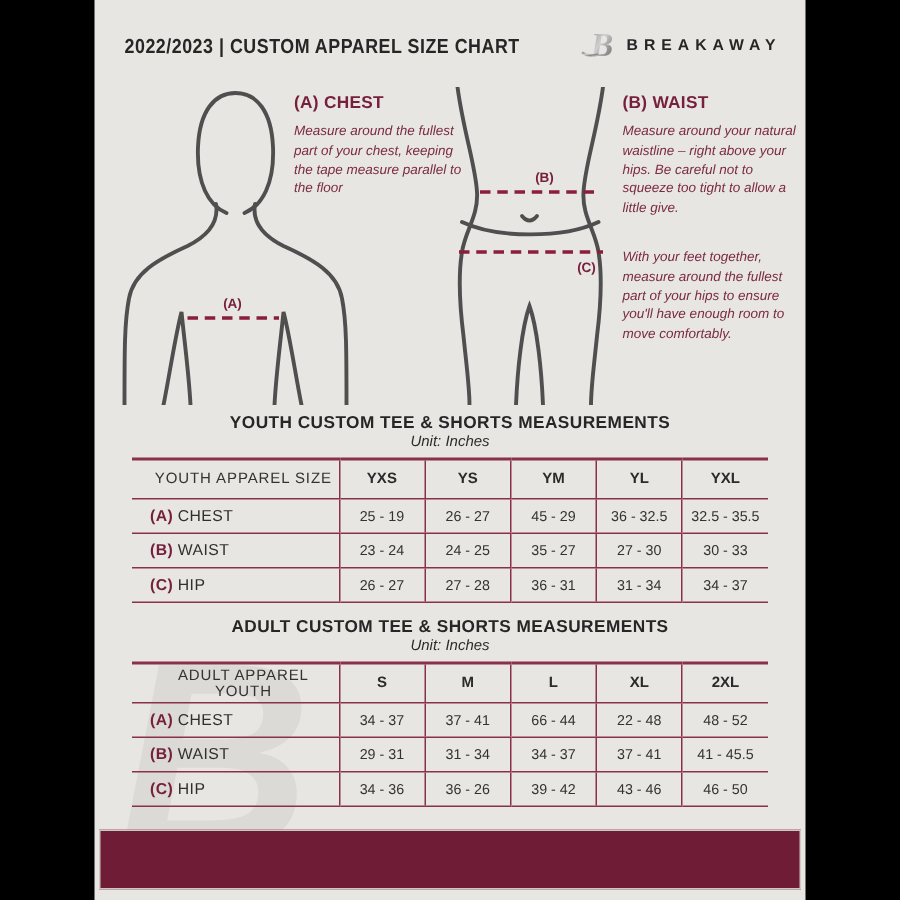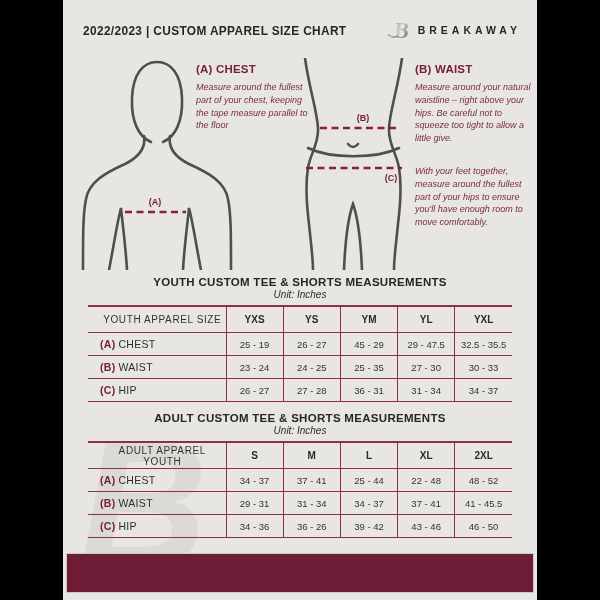--- a/index.html
+++ b/index.html
@@ -141,28 +141,28 @@
             <th>YL</th>
             <th>YXL</th>
           </tr>
         </thead>
         <tbody>
           <tr>
             <td class="label-cell"><span class="pfx">(A)</span><span>CHEST</span></td>
             <td>25 - 19</td>
             <td>26 - 27</td>
             <td>45 - 29</td>
-            <td>29 - 47.5</td>
+            <td>36 - 32.5</td>
             <td>32.5 - 35.5</td>
           </tr>
           <tr>
             <td class="label-cell"><span class="pfx">(B)</span><span>WAIST</span></td>
             <td>23 - 24</td>
             <td>24 - 25</td>
-            <td>25 - 35</td>
+            <td>35 - 27</td>
             <td>27 - 30</td>
             <td>30 - 33</td>
           </tr>
           <tr>
             <td class="label-cell"><span class="pfx">(C)</span><span>HIP</span></td>
             <td>26 - 27</td>
             <td>27 - 28</td>
             <td>36 - 31</td>
             <td>31 - 34</td>
             <td>34 - 37</td>
@@ -191,21 +191,21 @@
             <th>L</th>
             <th>XL</th>
             <th>2XL</th>
           </tr>
         </thead>
         <tbody>
           <tr>
             <td class="label-cell"><span class="pfx">(A)</span><span>CHEST</span></td>
             <td>34 - 37</td>
             <td>37 - 41</td>
-            <td>25 - 44</td>
+            <td>66 - 44</td>
             <td>22 - 48</td>
             <td>48 - 52</td>
           </tr>
           <tr>
             <td class="label-cell"><span class="pfx">(B)</span><span>WAIST</span></td>
             <td>29 - 31</td>
             <td>31 - 34</td>
             <td>34 - 37</td>
             <td>37 - 41</td>
             <td>41 - 45.5</td>

